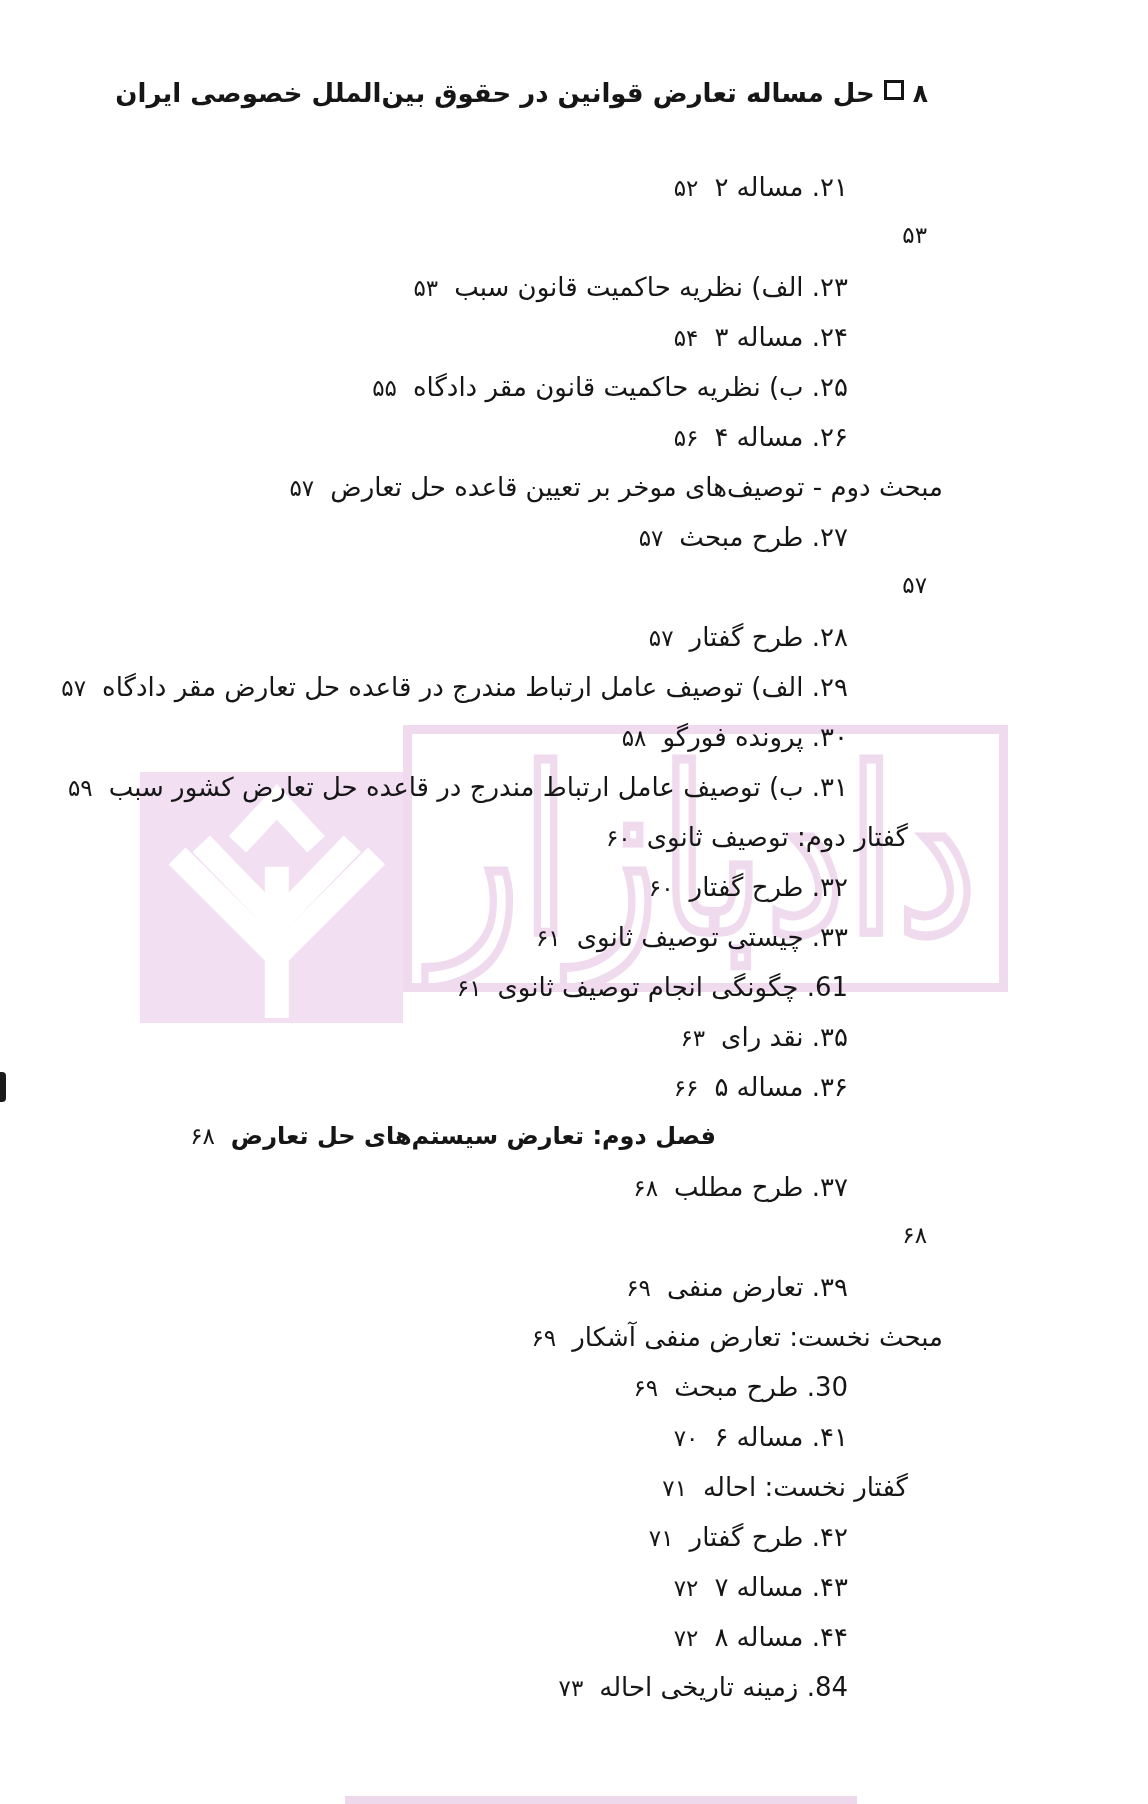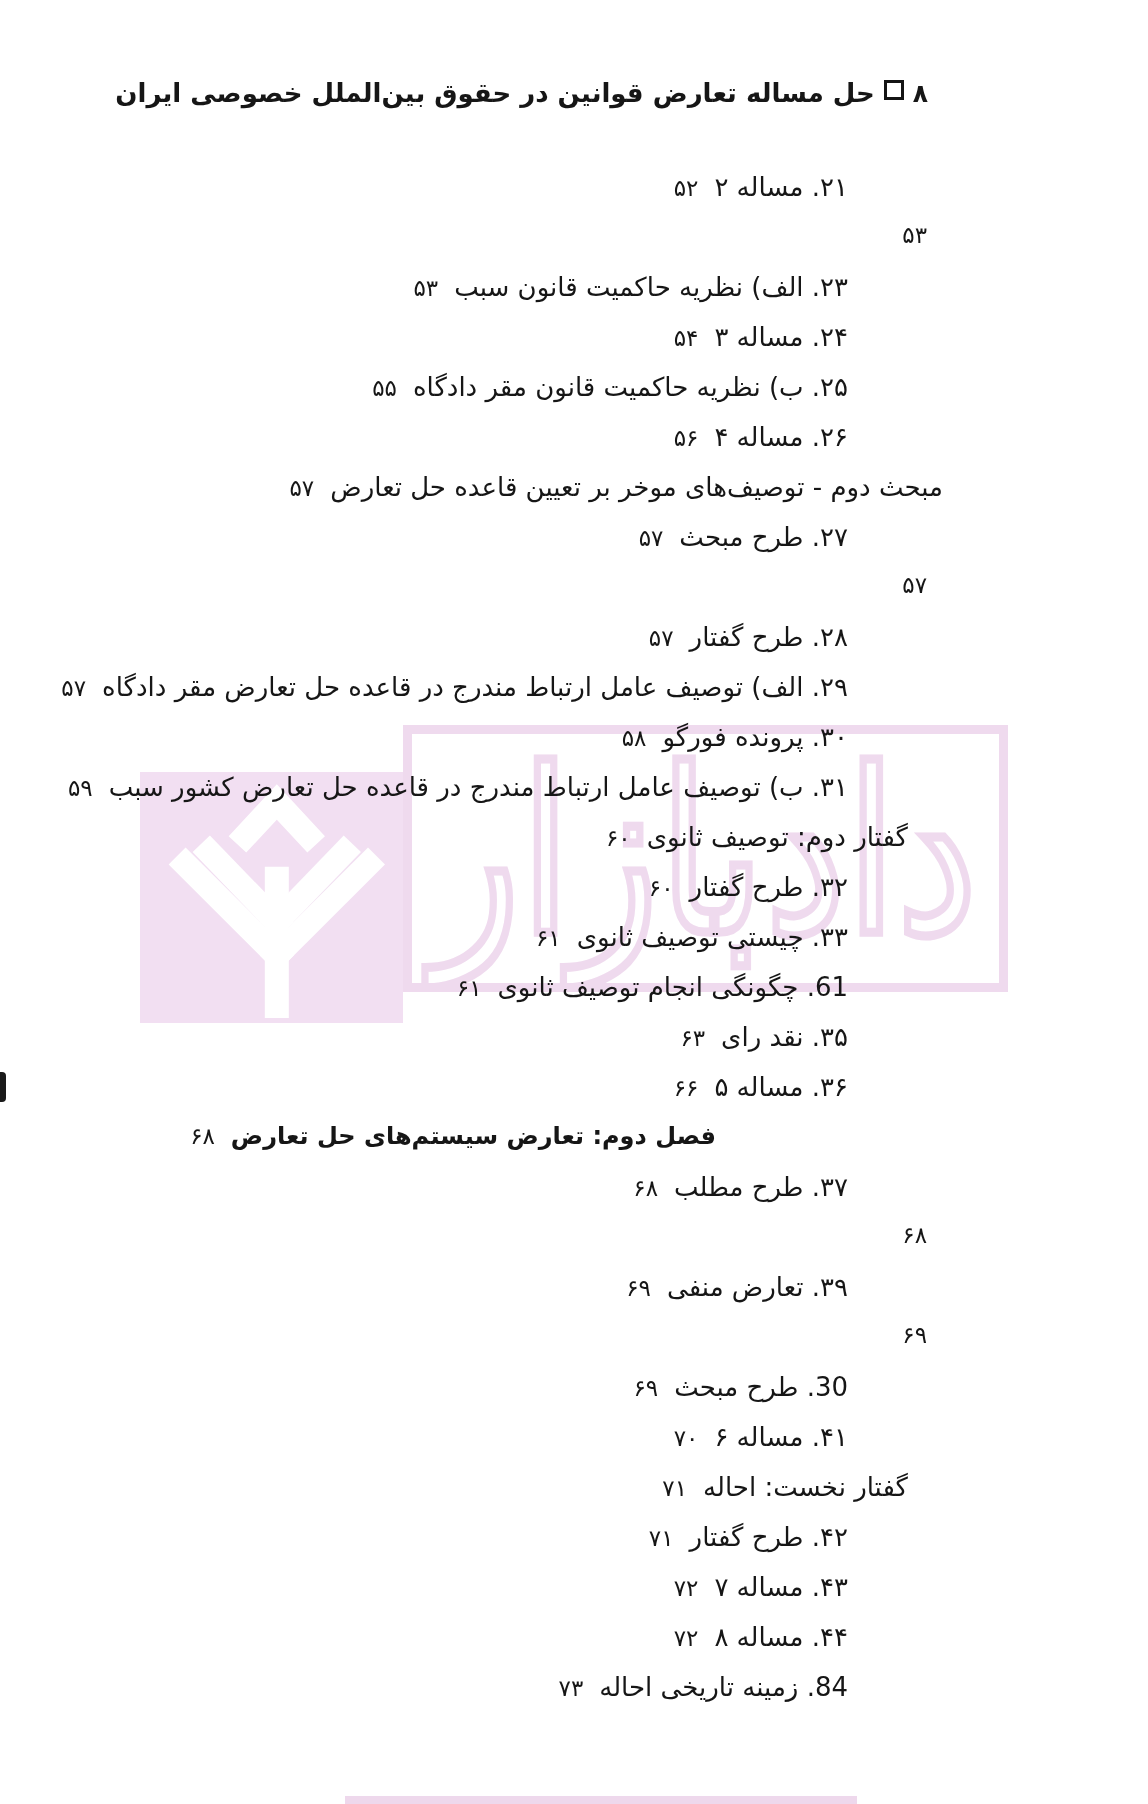--- a/index.html
+++ b/index.html
@@ -211,20 +211,21 @@
       <div class="toc-row lvl-item">
     <span class="toc-leader"></span>
     <span class="toc-page">۶۸</span>
   </div>
       <div class="toc-row lvl-item">
     <span class="toc-text">۳۹. تعارض منفی</span>
     <span class="toc-leader"></span>
     <span class="toc-page">۶۹</span>
   </div>
       <div class="toc-row lvl-mabhas">
+    <span class="toc-text">مبحث نخست: تعارض منفی آشکار</span>
     <span class="toc-leader"></span>
     <span class="toc-page">۶۹</span>
   </div>
       <div class="toc-row lvl-item">
     <span class="toc-text">30. طرح مبحث</span>
     <span class="toc-leader"></span>
     <span class="toc-page">۶۹</span>
   </div>
       <div class="toc-row lvl-item">
     <span class="toc-text">۴۱. مساله ۶</span>

